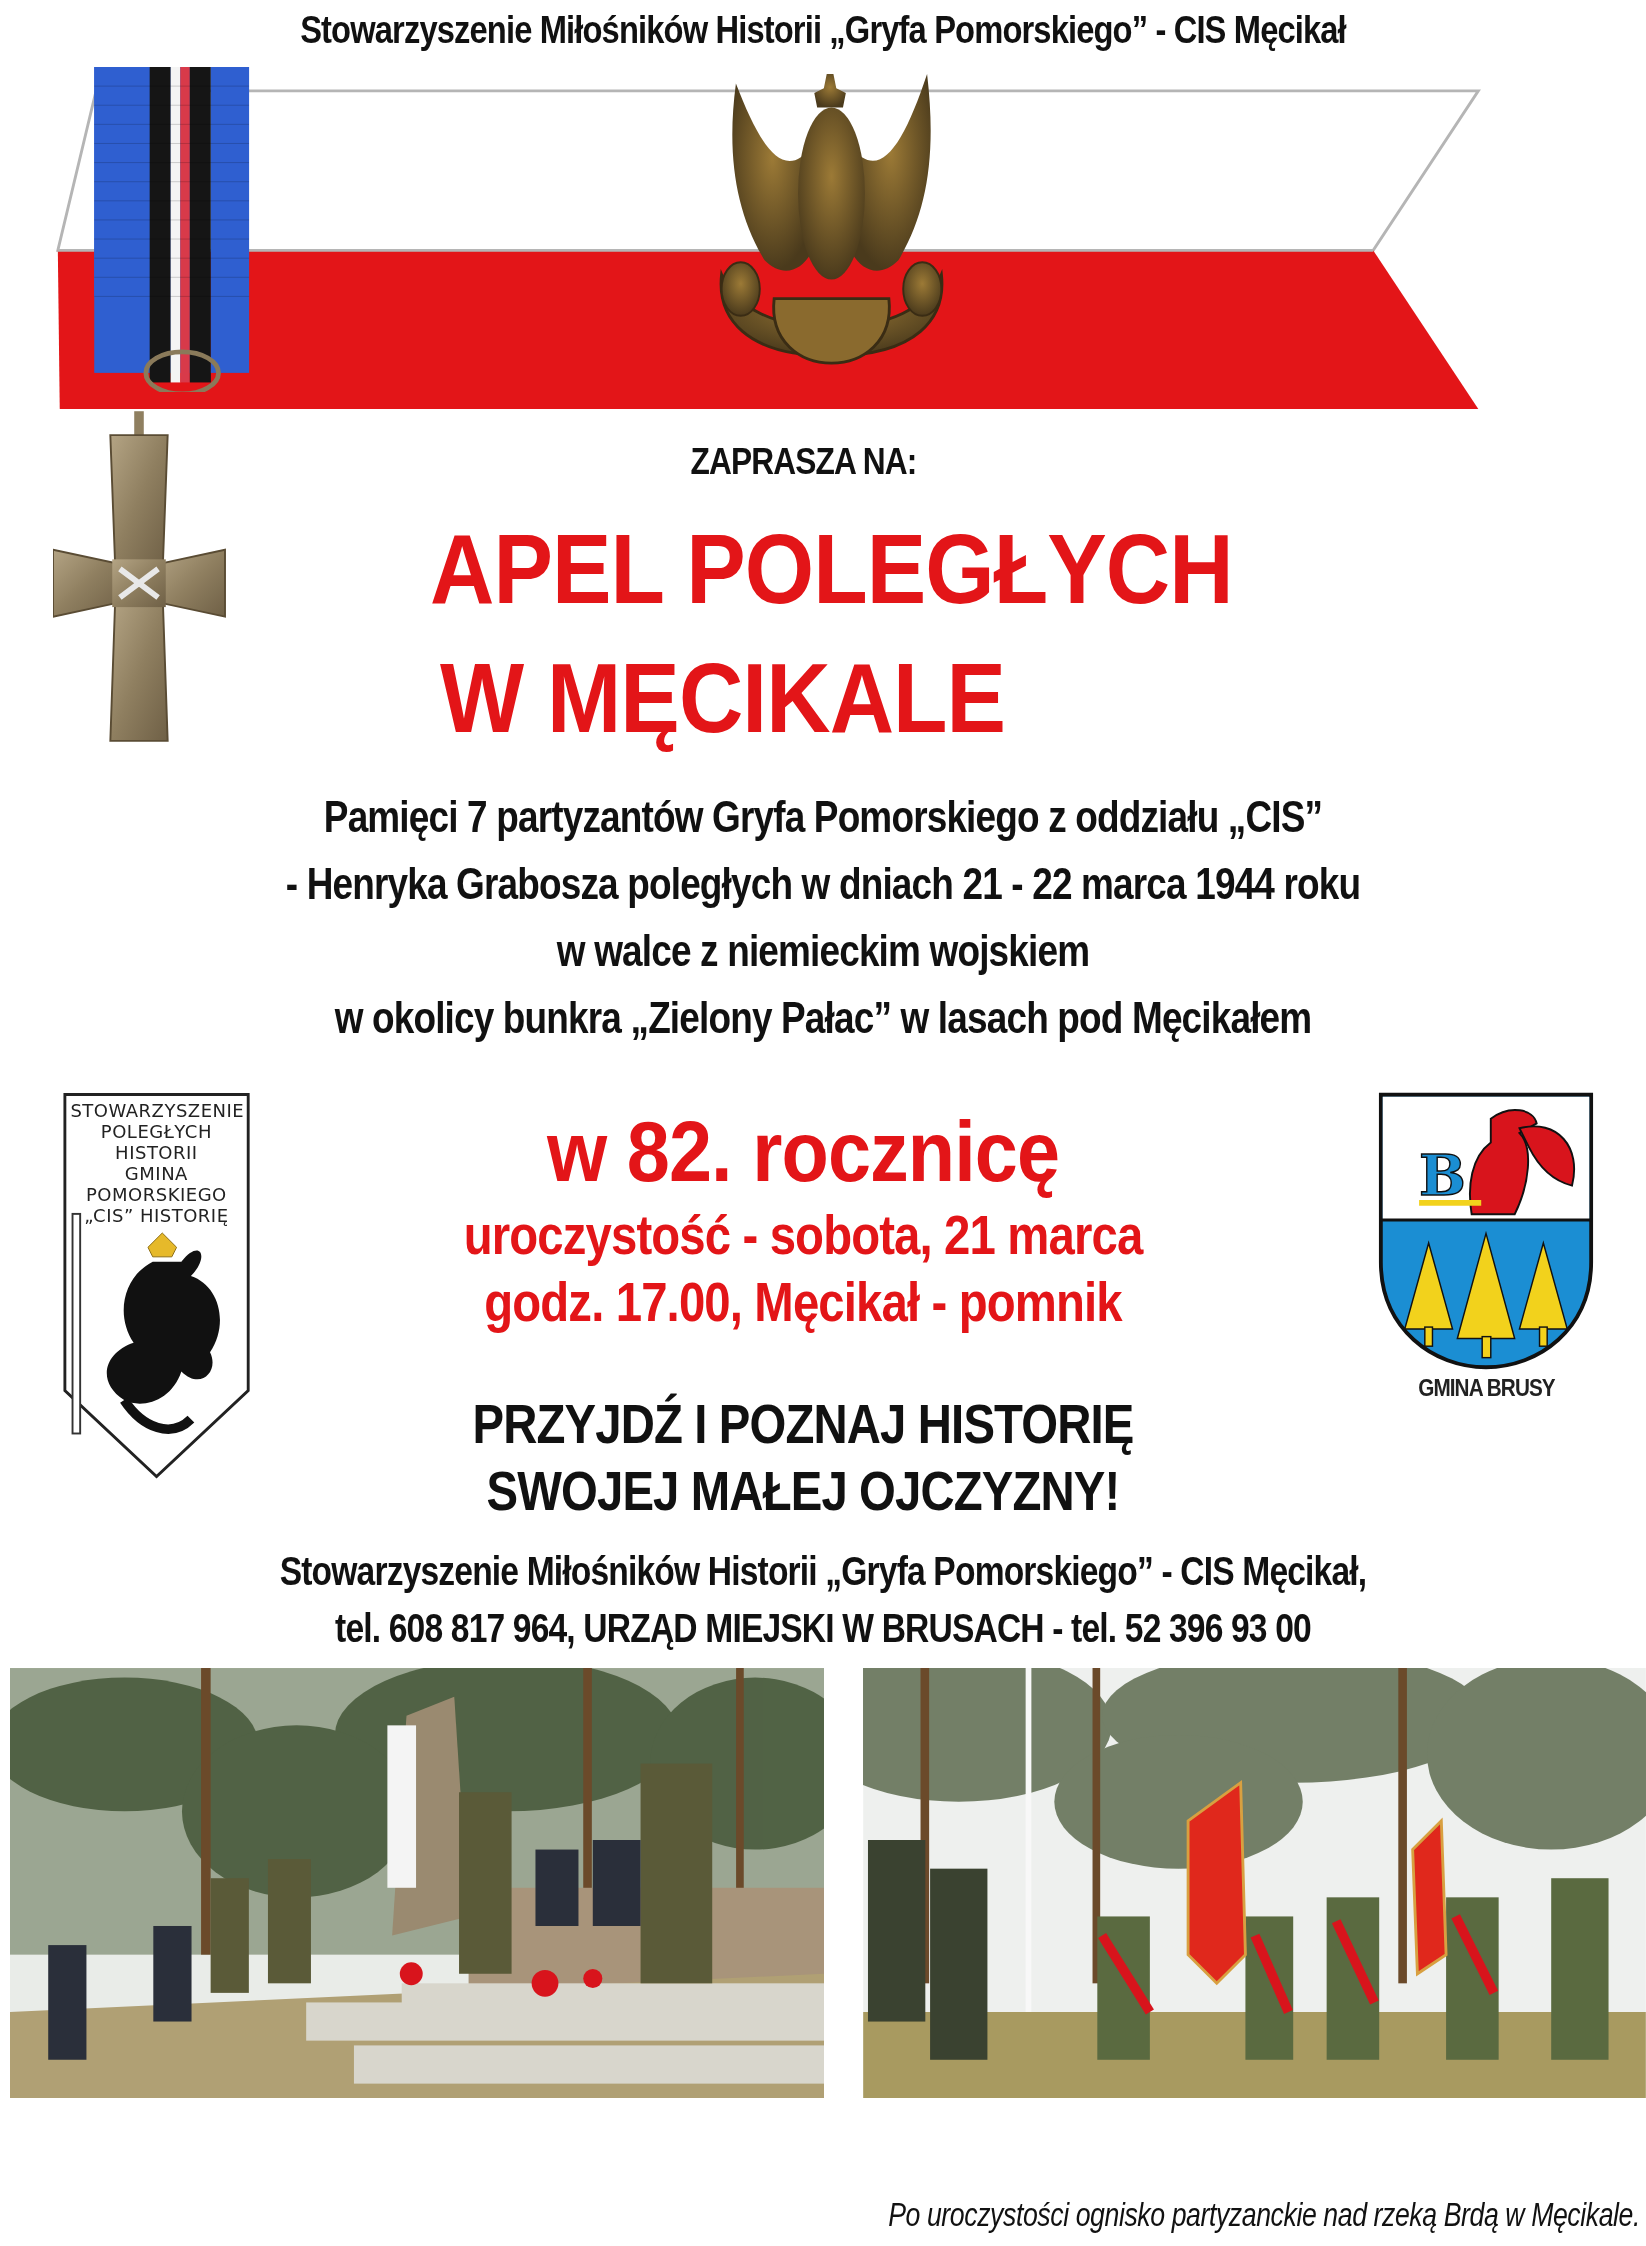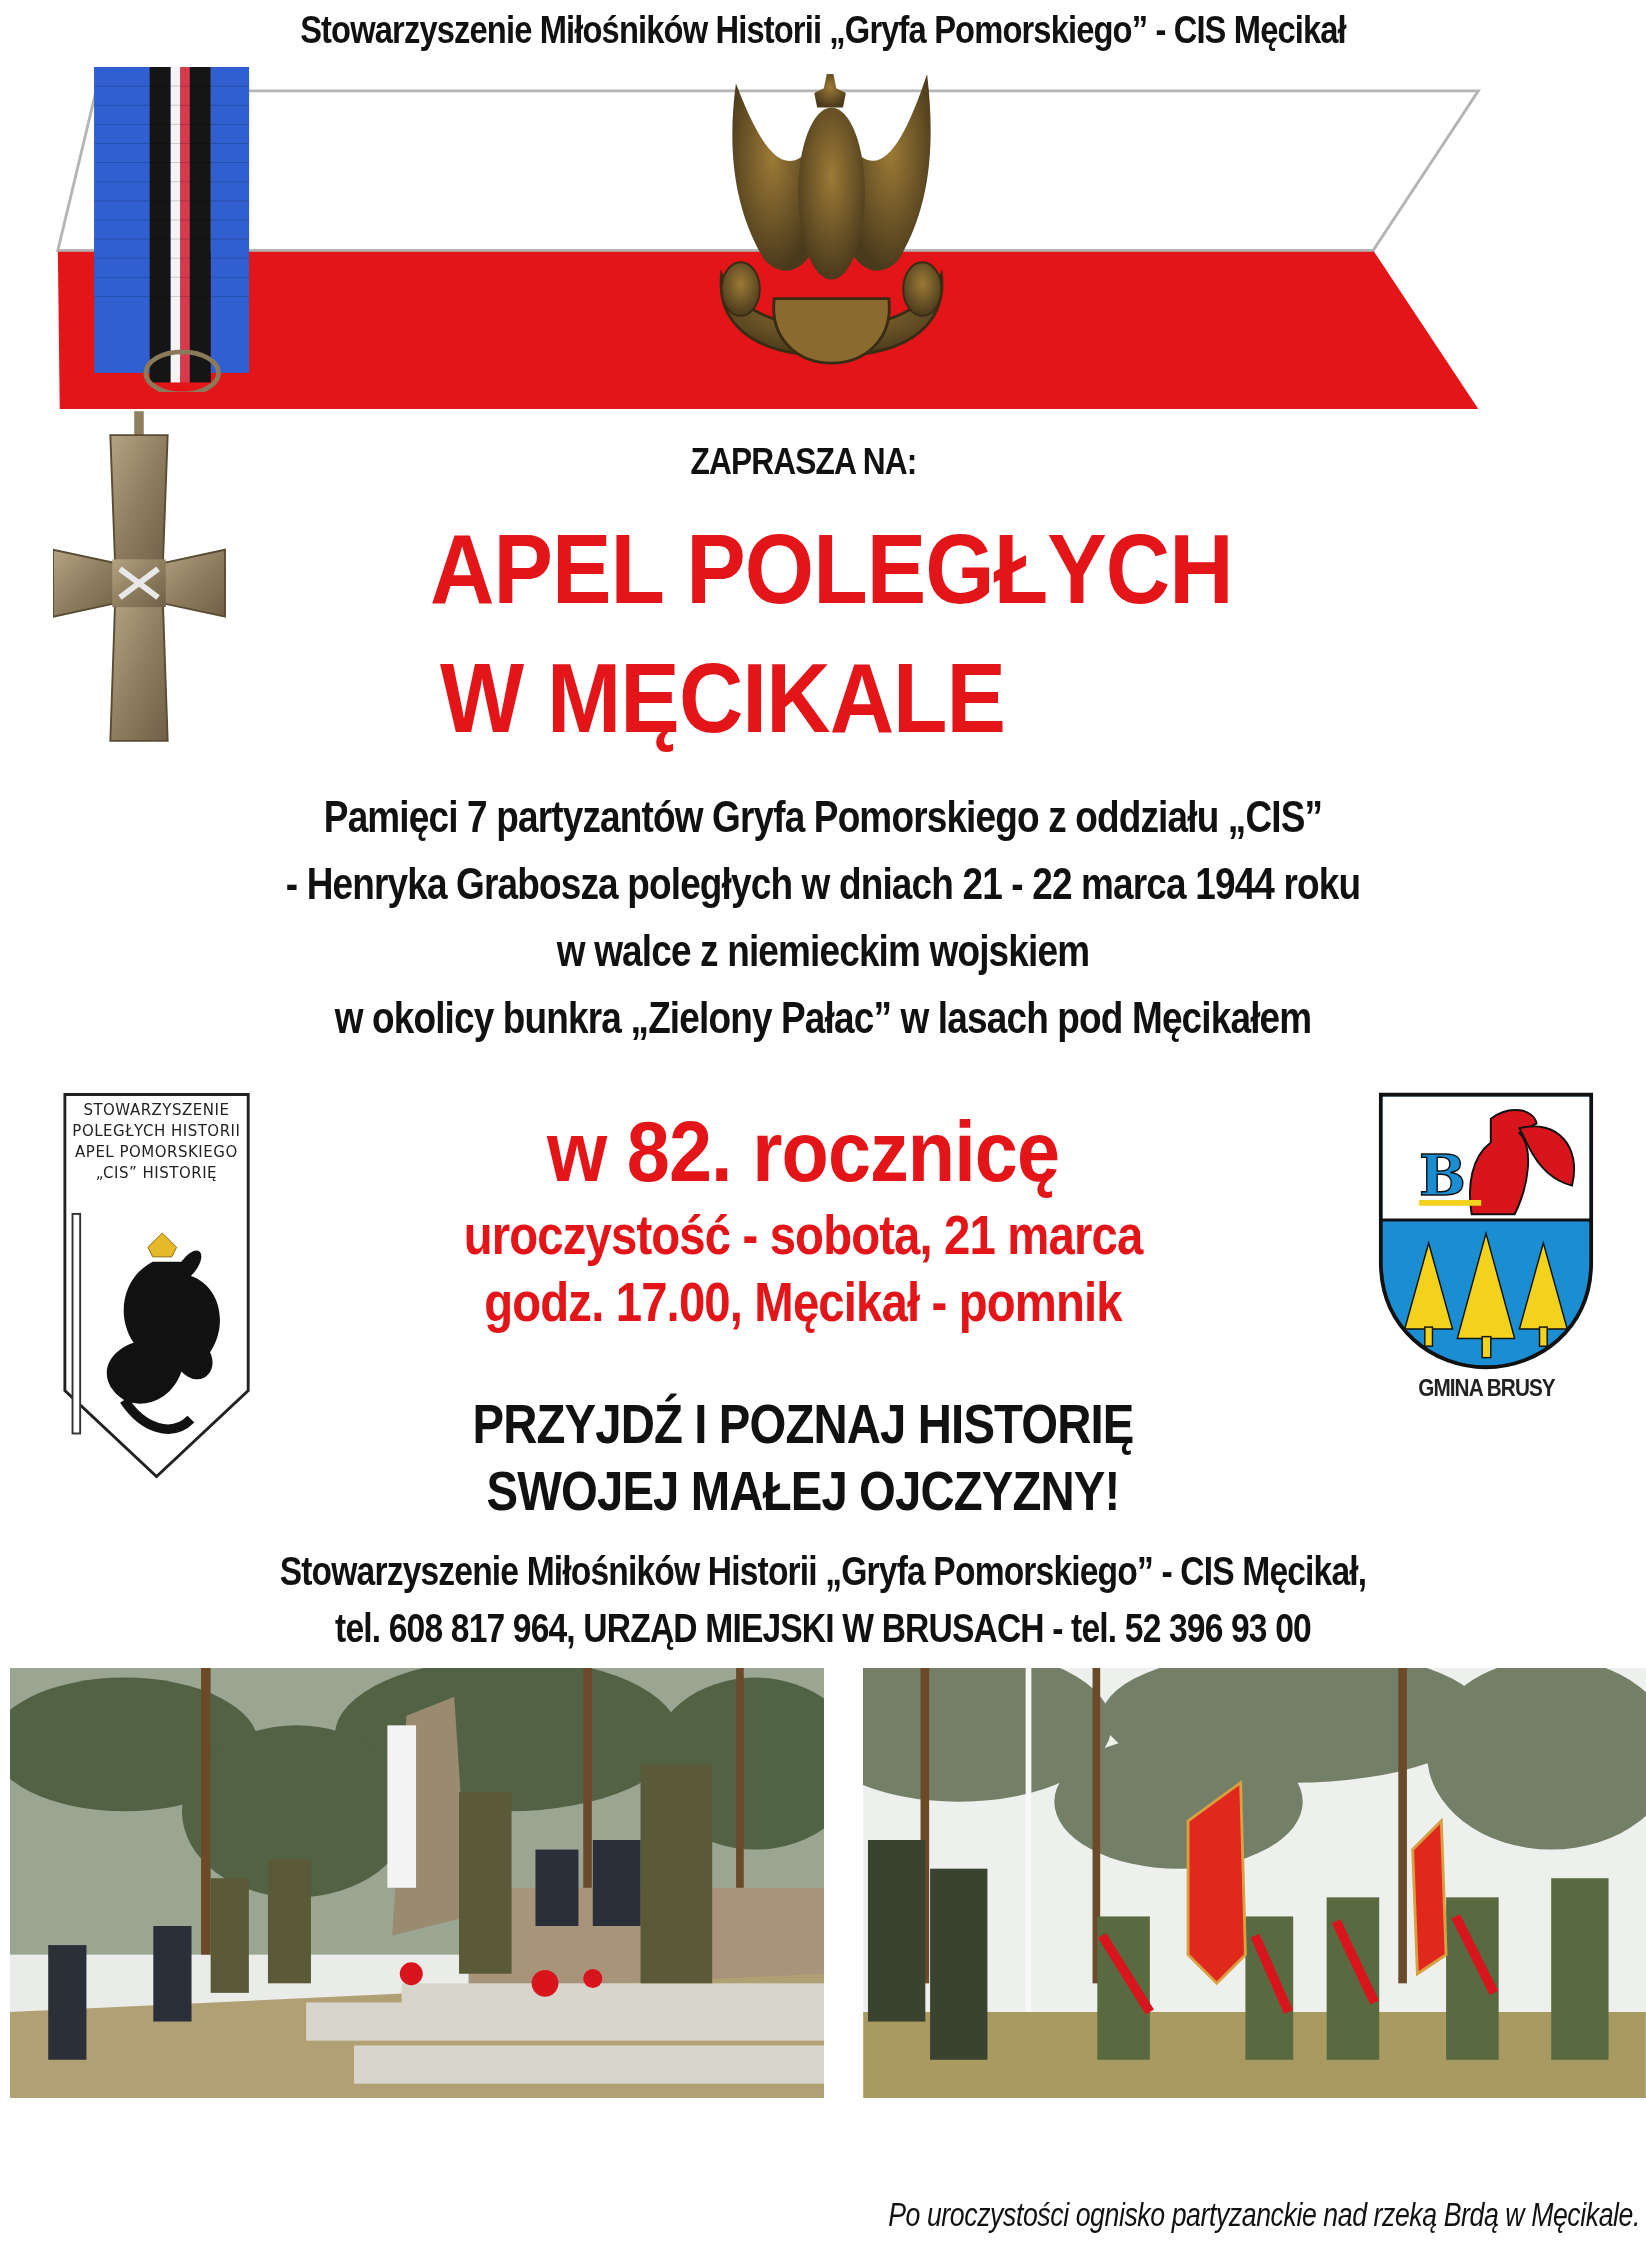--- a/index.html
+++ b/index.html
@@ -59,21 +59,21 @@
 
   .contact-line {
     left: 0; width: 1646px; text-align: center;
     font-size: 40px; line-height: 55px; transform: scaleX(0.84); white-space: nowrap;
   }
 
   
   #assoc-badge { left: 57px; top: 1085px; width: 201px; height: 401px; }
   #assoc-badge-text {
     position: absolute; left: 13.4px; top: 15.3px; width: 172px; text-align: center;
-    font-family: "DejaVu Sans", sans-serif; font-size: 15px; line-height: 21px; letter-spacing: 0.5px;
+    font-family: "DejaVu Sans", sans-serif; font-size: 18px; line-height: 21px; letter-spacing: 0.5px;
     color: #222;
   }
 
   
   #crest { left: 1376px; top: 1090px; width: 220px; height: 282px; }
   #crest-label {
     left: 1362px; top: 1372px; width: 249px; text-align: center;
     font-size: 23px; line-height: 32.5px; color: #222; transform: scaleX(0.9);
   }
 
@@ -172,21 +172,21 @@
   <svg width="201" height="401" viewBox="0 0 210 420">
     <polygon points="8,10 200,10 200,320 104,410 8,320" fill="#ffffff" stroke="#222" stroke-width="3"></polygon>
     <rect x="16" y="135" width="8" height="230" fill="#fff" stroke="#333" stroke-width="2"></rect>
     <polygon points="95,170 110,155 125,170 120,180 100,180" fill="#e6b92a" stroke="#8a6a10" stroke-width="1"></polygon>
     <path d="M100,185 C70,200 60,240 80,270 C50,280 40,310 70,330 C90,340 120,330 130,300 C150,320 170,300 160,280 C180,250 170,210 140,200 C160,180 150,160 130,185 Z" fill="#111"></path>
     <path d="M70,330 C90,360 120,370 140,350" stroke="#111" stroke-width="10" fill="none"></path>
   </svg>
   <div id="assoc-badge-text">
     <div>STOWARZYSZENIE</div>
     <div>POLEGŁYCH HISTORII</div>
-    <div>APEL POMORSKIEGO</div>
+    <div>GMINA POMORSKIEGO</div>
     <div>„CIS” HISTORIĘ</div>
   </div>
 </div>
 
 <div id="rocznice" class="abs cond">w 82. rocznicę</div>
 <div class="abs cond event-line" style="top:1200px">uroczystość -  sobota, 21 marca</div>
 <div class="abs cond event-line" style="top:1267px">godz. 17.00, Męcikał - pomnik</div>
 
 <svg id="crest" class="abs" viewBox="0 0 230 295">
   <path d="M5,5 L225,5 L225,180 C225,250 170,290 115,290 C60,290 5,250 5,180 Z" fill="#1b8ed3" stroke="#111" stroke-width="4"></path>

